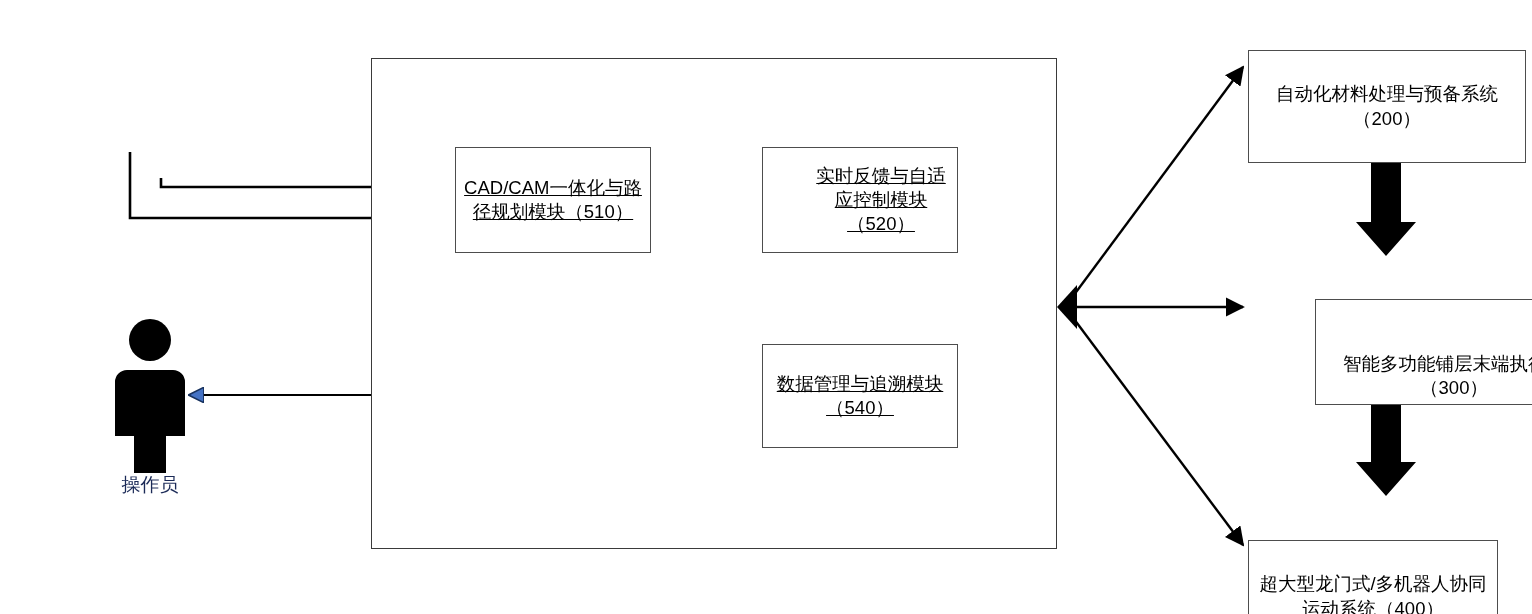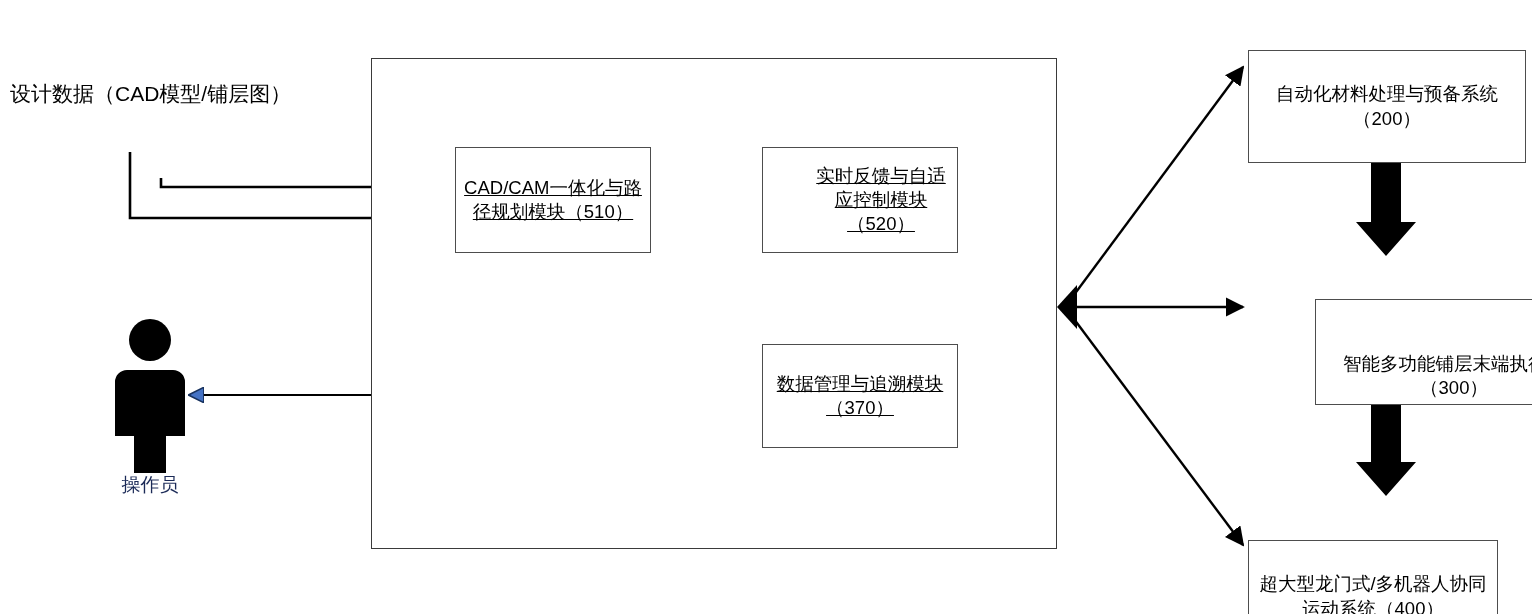--- a/index.html
+++ b/index.html
@@ -115,21 +115,20 @@
       <line x1="1065" y1="307" x2="1243" y2="307" marker-end="url(#blackHead)"></line>
       <line x1="1065" y1="307" x2="1243" y2="545" marker-end="url(#blackHead)"></line>
     </g>
 
     <path d="M 1057 307 L 1077 285 L 1077 329 Z" fill="#000000"></path>
 
     <path d="M 1371 118 L 1401 118 L 1401 222 L 1416 222 L 1386 256 L 1356 222 L 1371 222 Z" fill="#000000"></path>
     <path d="M 1371 360 L 1401 360 L 1401 462 L 1416 462 L 1386 496 L 1356 462 L 1371 462 Z" fill="#000000"></path>
   </svg>
 
-  <div class="free-label" style="left:10px; top:80px; width:290px;">设计数据（CAD模型/铺层图）</div>
 
   <svg class="person" style="left:105px; top:318px;" width="90" height="155" viewBox="0 0 90 155">
     <circle cx="45" cy="22" r="21" fill="#000000"></circle>
     <path d="M 22 52 h 46 a 12 12 0 0 1 12 12 v 54 h -19 v 40 h -32 v -40 h -19 v -54 a 12 12 0 0 1 12 -12 z" fill="#000000"></path>
   </svg>
   <div class="operator-label" style="left:80px; top:472px;">操作员</div>
 
   <div class="node platform" style="left:371px; top:58px; width:686px; height:491px;">
     <div class="platform-title"></div>
   </div>
@@ -137,21 +136,21 @@
   <div class="node module" style="left:455px; top:147px; width:196px; height:106px;">
     <span>CAD/CAM一体化与路径规划模块（510）</span>
   </div>
 
   <div class="node module" style="left:762px; top:147px; width:196px; height:106px;padding-left:48px;">
     <span>实时反馈与自适应控制模块（520）</span>
   </div>
 
 
   <div class="node module" style="left:762px; top:344px; width:196px; height:104px;">
-    <span>数据管理与追溯模块（370）</span>
+    <span>数据管理与追溯模块（540）</span>
   </div>
 
   <div class="node rightbox" style="left:1248px; top:5px; width:278px; height:113px;">
     <span>自动化材料处理与预备系统（200）</span>
   </div>
 
   <div class="node rightbox" style="left:1315px; top:254px; width:278px; height:106px;align-items:flex-end;">
     <span>智能多功能铺层末端执行器（300）</span>
   </div>
 

